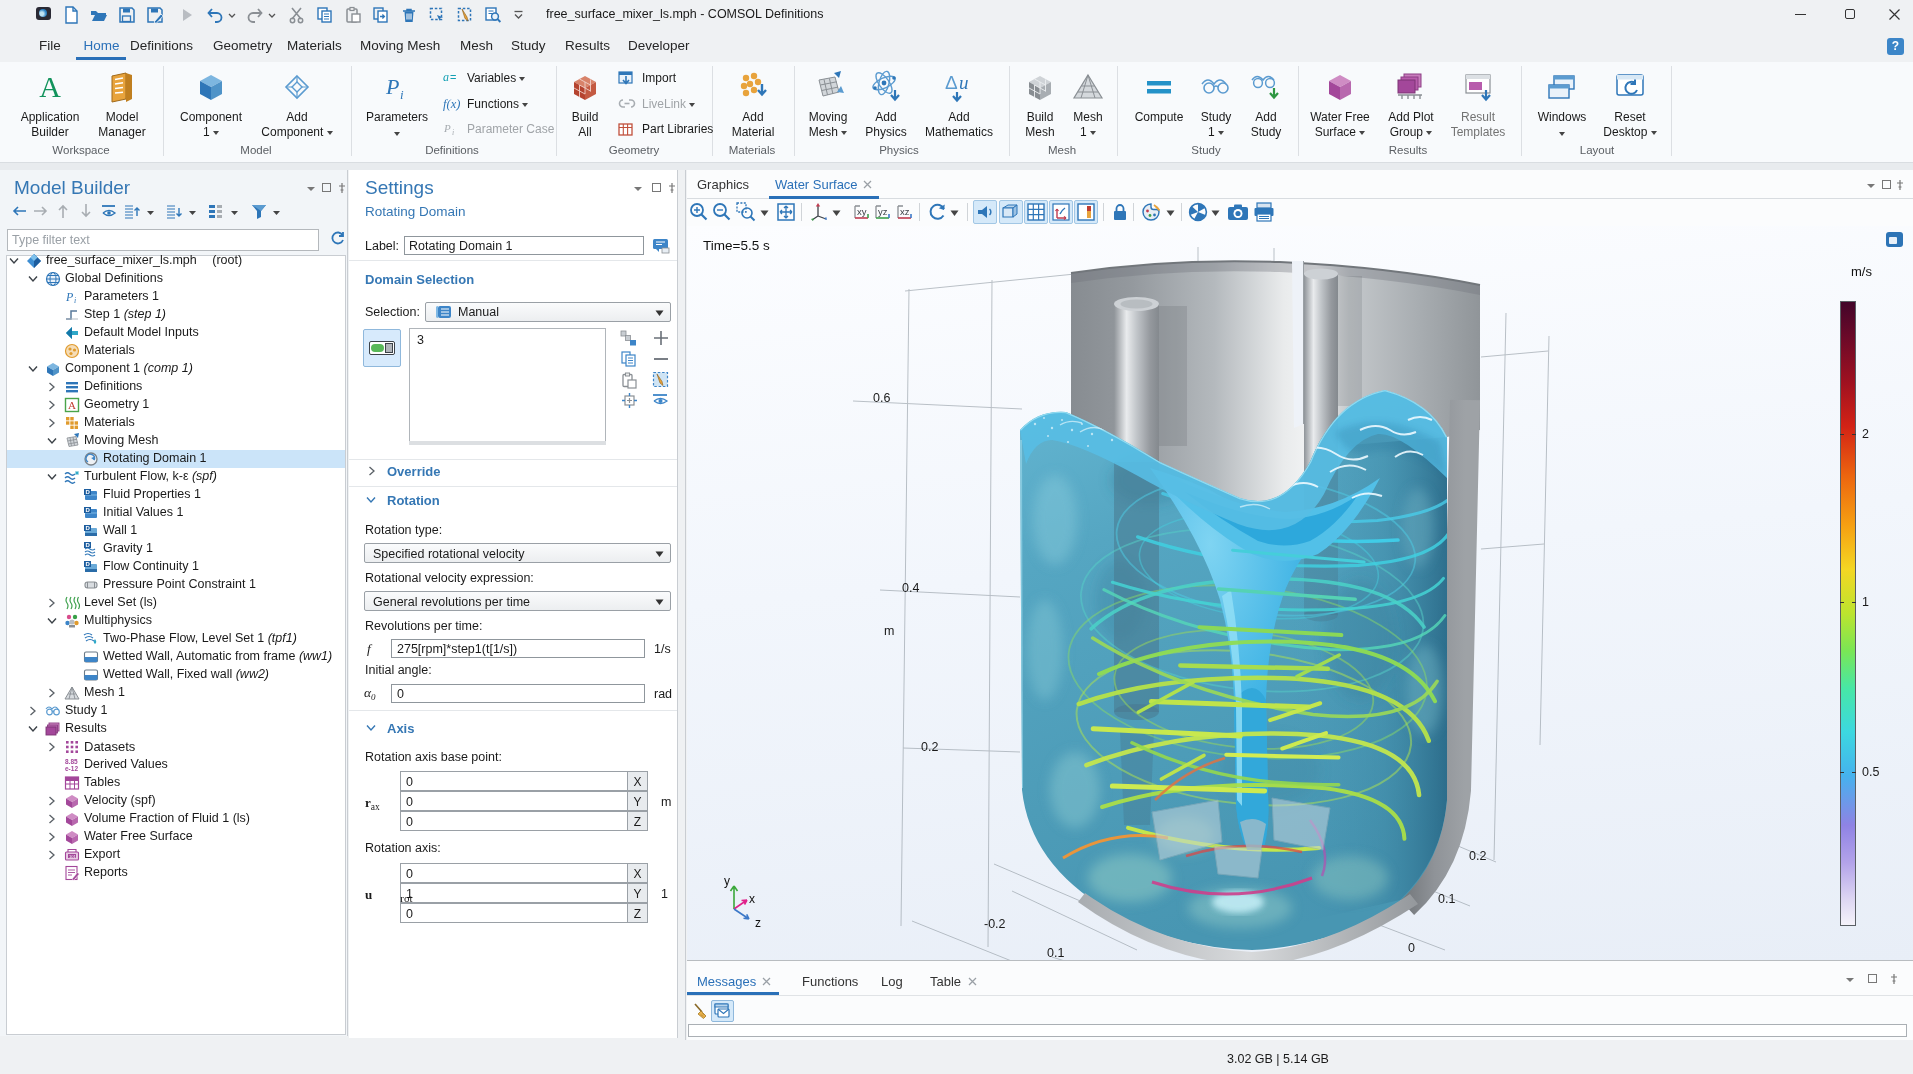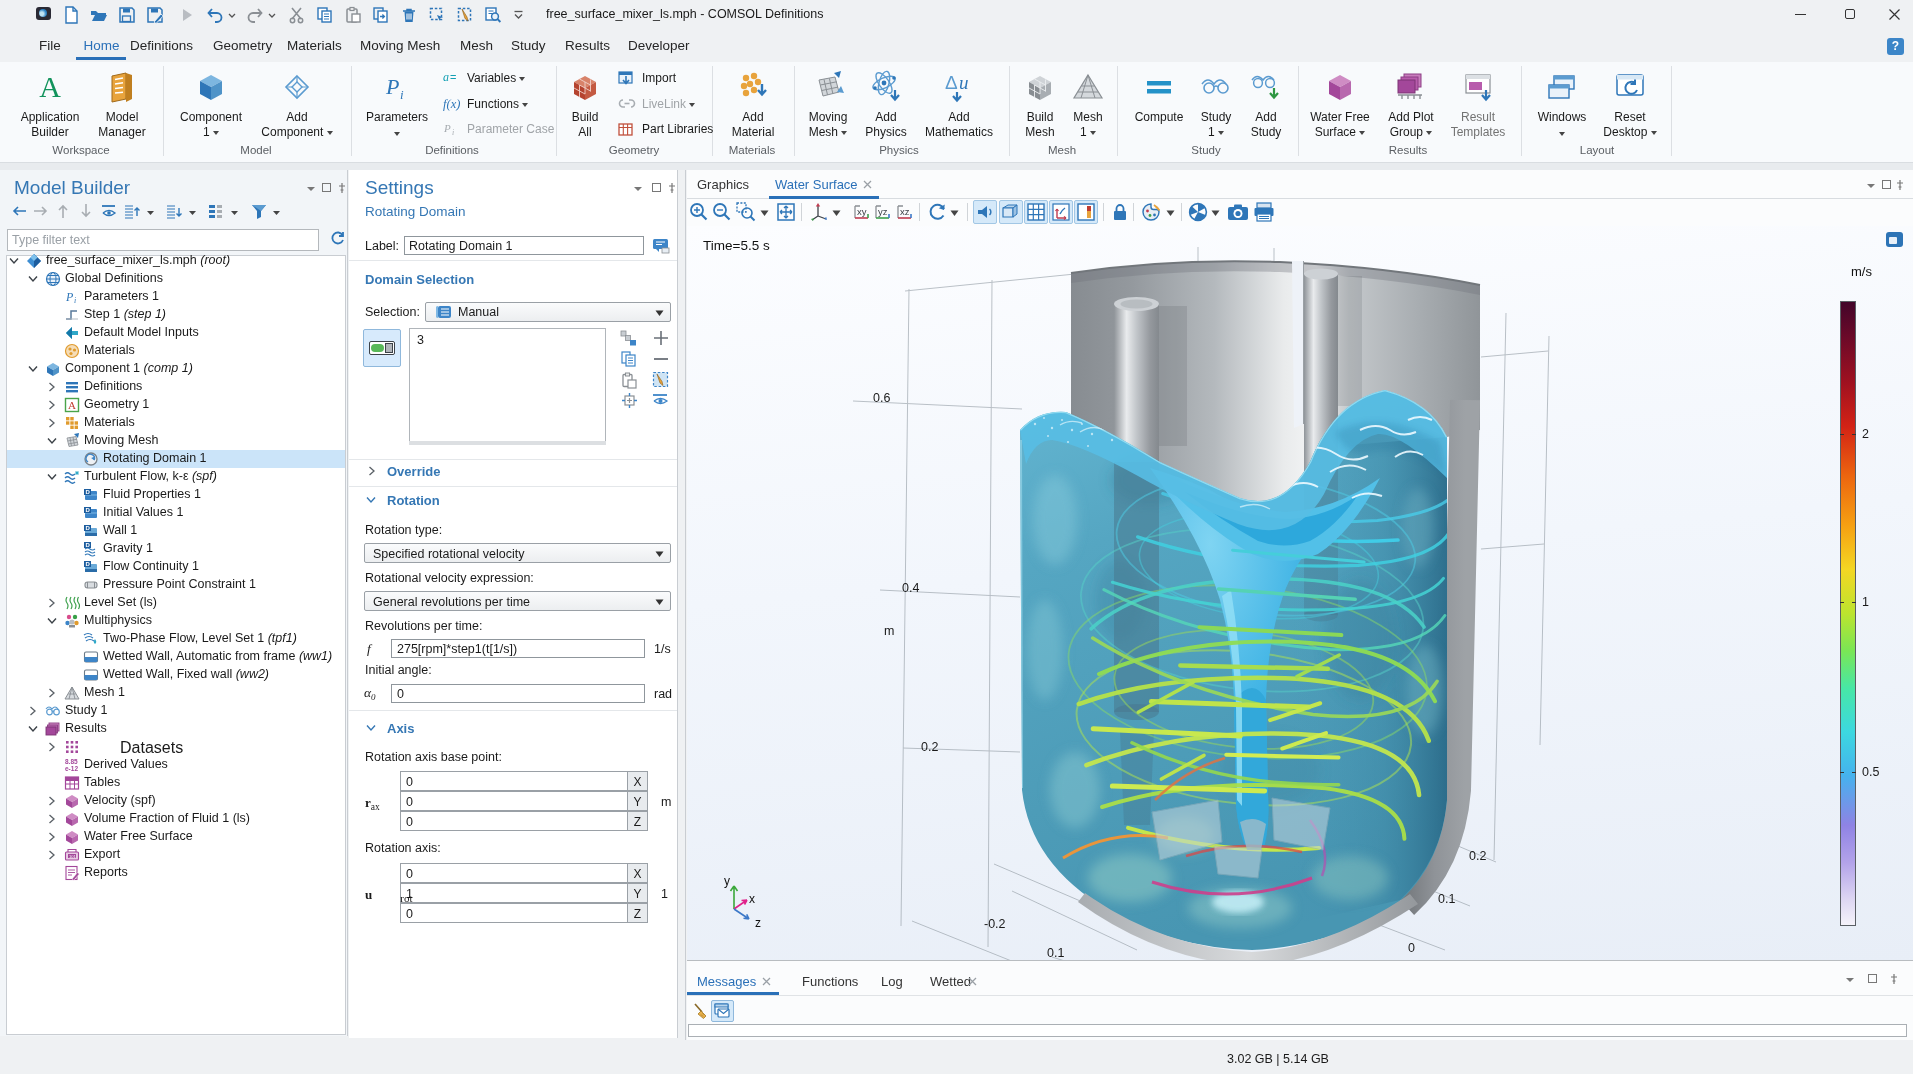--- a/index.html
+++ b/index.html
@@ -489,21 +489,21 @@
       <path d="M1 1.5 L5 6 L9 1.5" fill="none" stroke="#3c4248" stroke-width="1.4"></path>
     </svg>
   </div>
 <div class="abs" style="left:26px;top:253px;width:16px;height:16px;">
     <svg width="16" height="16" viewBox="0 0 16 16">
       <path d="M8 1 L15 8 L8 15 L1 8 z" fill="#3e8ed2"></path>
       <path d="M8 1 L15 8 L8 15 z" fill="#1d5d9e"></path>
       <path d="M8 1 L11.5 4.5 L8 8 L4.5 4.5z" fill="#7cc0ec"></path>
     </svg>
   </div>
-<div class="abs" style="left:46px;top:253px;font-size:12.5px;color:#1a1a1a;white-space:nowrap;">free_surface_mixer_ls.mph <span style="font-style:italic;">(root)</span></div>
+<div class="abs" style="left:46px;top:253px;font-size:12.5px;color:#1a1a1a;white-space:nowrap;">free_surface_mixer_ls.mph <span style="margin-left:12px;">(root)</span></div>
 <div class="abs" style="left:28px;top:275px;">
     <svg width="10" height="8">
       <path d="M1 1.5 L5 6 L9 1.5" fill="none" stroke="#3c4248" stroke-width="1.4"></path>
     </svg>
   </div>
 <div class="abs" style="left:45px;top:271px;width:16px;height:16px;">
     <svg width="16" height="16" viewBox="0 0 16 16">
       <circle cx="8" cy="8" r="6.5" fill="#e8f1fa" stroke="#2e76b8" stroke-width="1.2"></circle>
       <ellipse cx="8" cy="8" rx="3" ry="6.5" fill="none" stroke="#2e76b8" stroke-width="1"></ellipse>
       <path d="M1.5 8 h13 M2.5 4.5 h11 M2.5 11.5 h11" stroke="#2e76b8" stroke-width="1"></path>
@@ -782,21 +782,21 @@
         <rect x="11.4" y="2" width="2.6" height="2.6"></rect>
         <rect x="2" y="6.7" width="2.6" height="2.6"></rect>
         <rect x="6.7" y="6.7" width="2.6" height="2.6"></rect>
         <rect x="11.4" y="6.7" width="2.6" height="2.6"></rect>
         <rect x="2" y="11.4" width="2.6" height="2.6"></rect>
         <rect x="6.7" y="11.4" width="2.6" height="2.6"></rect>
         <rect x="11.4" y="11.4" width="2.6" height="2.6"></rect>
       </g>
     </svg>
   </div>
-<div class="abs" style="left:84px;top:739px;font-size:16px;color:#1a1a1a;white-space:nowrap;margin-left:36px;">Datasets</div>
+<div class="abs" style="left:84px;top:739px;font-size:13px;color:#1a1a1a;white-space:nowrap;">Datasets</div>
 <div class="abs" style="left:64px;top:757px;width:16px;height:16px;">
     <svg width="16" height="16" viewBox="0 0 16 16">
       <text x="1" y="7" font-size="6.5" fill="#a3479a" font-weight="bold">8.85</text>
       <text x="1" y="14" font-size="6.5" fill="#a3479a" font-weight="bold">e-12</text>
     </svg>
   </div>
 <div class="abs" style="left:84px;top:757px;font-size:12.5px;color:#1a1a1a;white-space:nowrap;">Derived Values</div>
 <div class="abs" style="left:64px;top:775px;width:16px;height:16px;">
     <svg width="16" height="16" viewBox="0 0 16 16">
       <rect x="1.5" y="2" width="13" height="12" fill="#fff" stroke="#a3479a" stroke-width="1.2"></rect>
@@ -1493,21 +1493,21 @@
 <div class="abs" style="left:687px;top:960px;width:1226px;height:80px;background:#fbfcfd;border-top:1px solid #b8bcc0;"></div>
 <div class="abs" style="left:697px;top:974px;font-size:13px;color:#2a70b8;">Messages</div>
 <div class="abs" style="left:762px;top:977px;">
     <svg width="9" height="9">
       <path d="M1 1 L8 8 M8 1 L1 8" stroke="#9aa0a6" stroke-width="1.3"></path>
     </svg>
   </div>
 <div class="abs" style="left:687px;top:992px;width:92px;height:3px;background:#2a70b8;"></div>
 <div class="abs" style="left:802px;top:974px;font-size:13px;color:#333;">Functions</div>
 <div class="abs" style="left:881px;top:974px;font-size:13px;color:#333;">Log</div>
-<div class="abs" style="left:930px;top:974px;font-size:13px;color:#333;">Wetted</div>
+<div class="abs" style="left:930px;top:974px;font-size:13px;color:#333;">Table</div>
 <div class="abs" style="left:968px;top:977px;">
     <svg width="9" height="9">
       <path d="M1 1 L8 8 M8 1 L1 8" stroke="#9aa0a6" stroke-width="1.3"></path>
     </svg>
   </div>
 <div class="abs" style="left:1845px;top:977px;">
     <svg width="10" height="7">
       <path d="M1 1 l4 4 4 -4 z" fill="#777"></path>
     </svg>
   </div>

